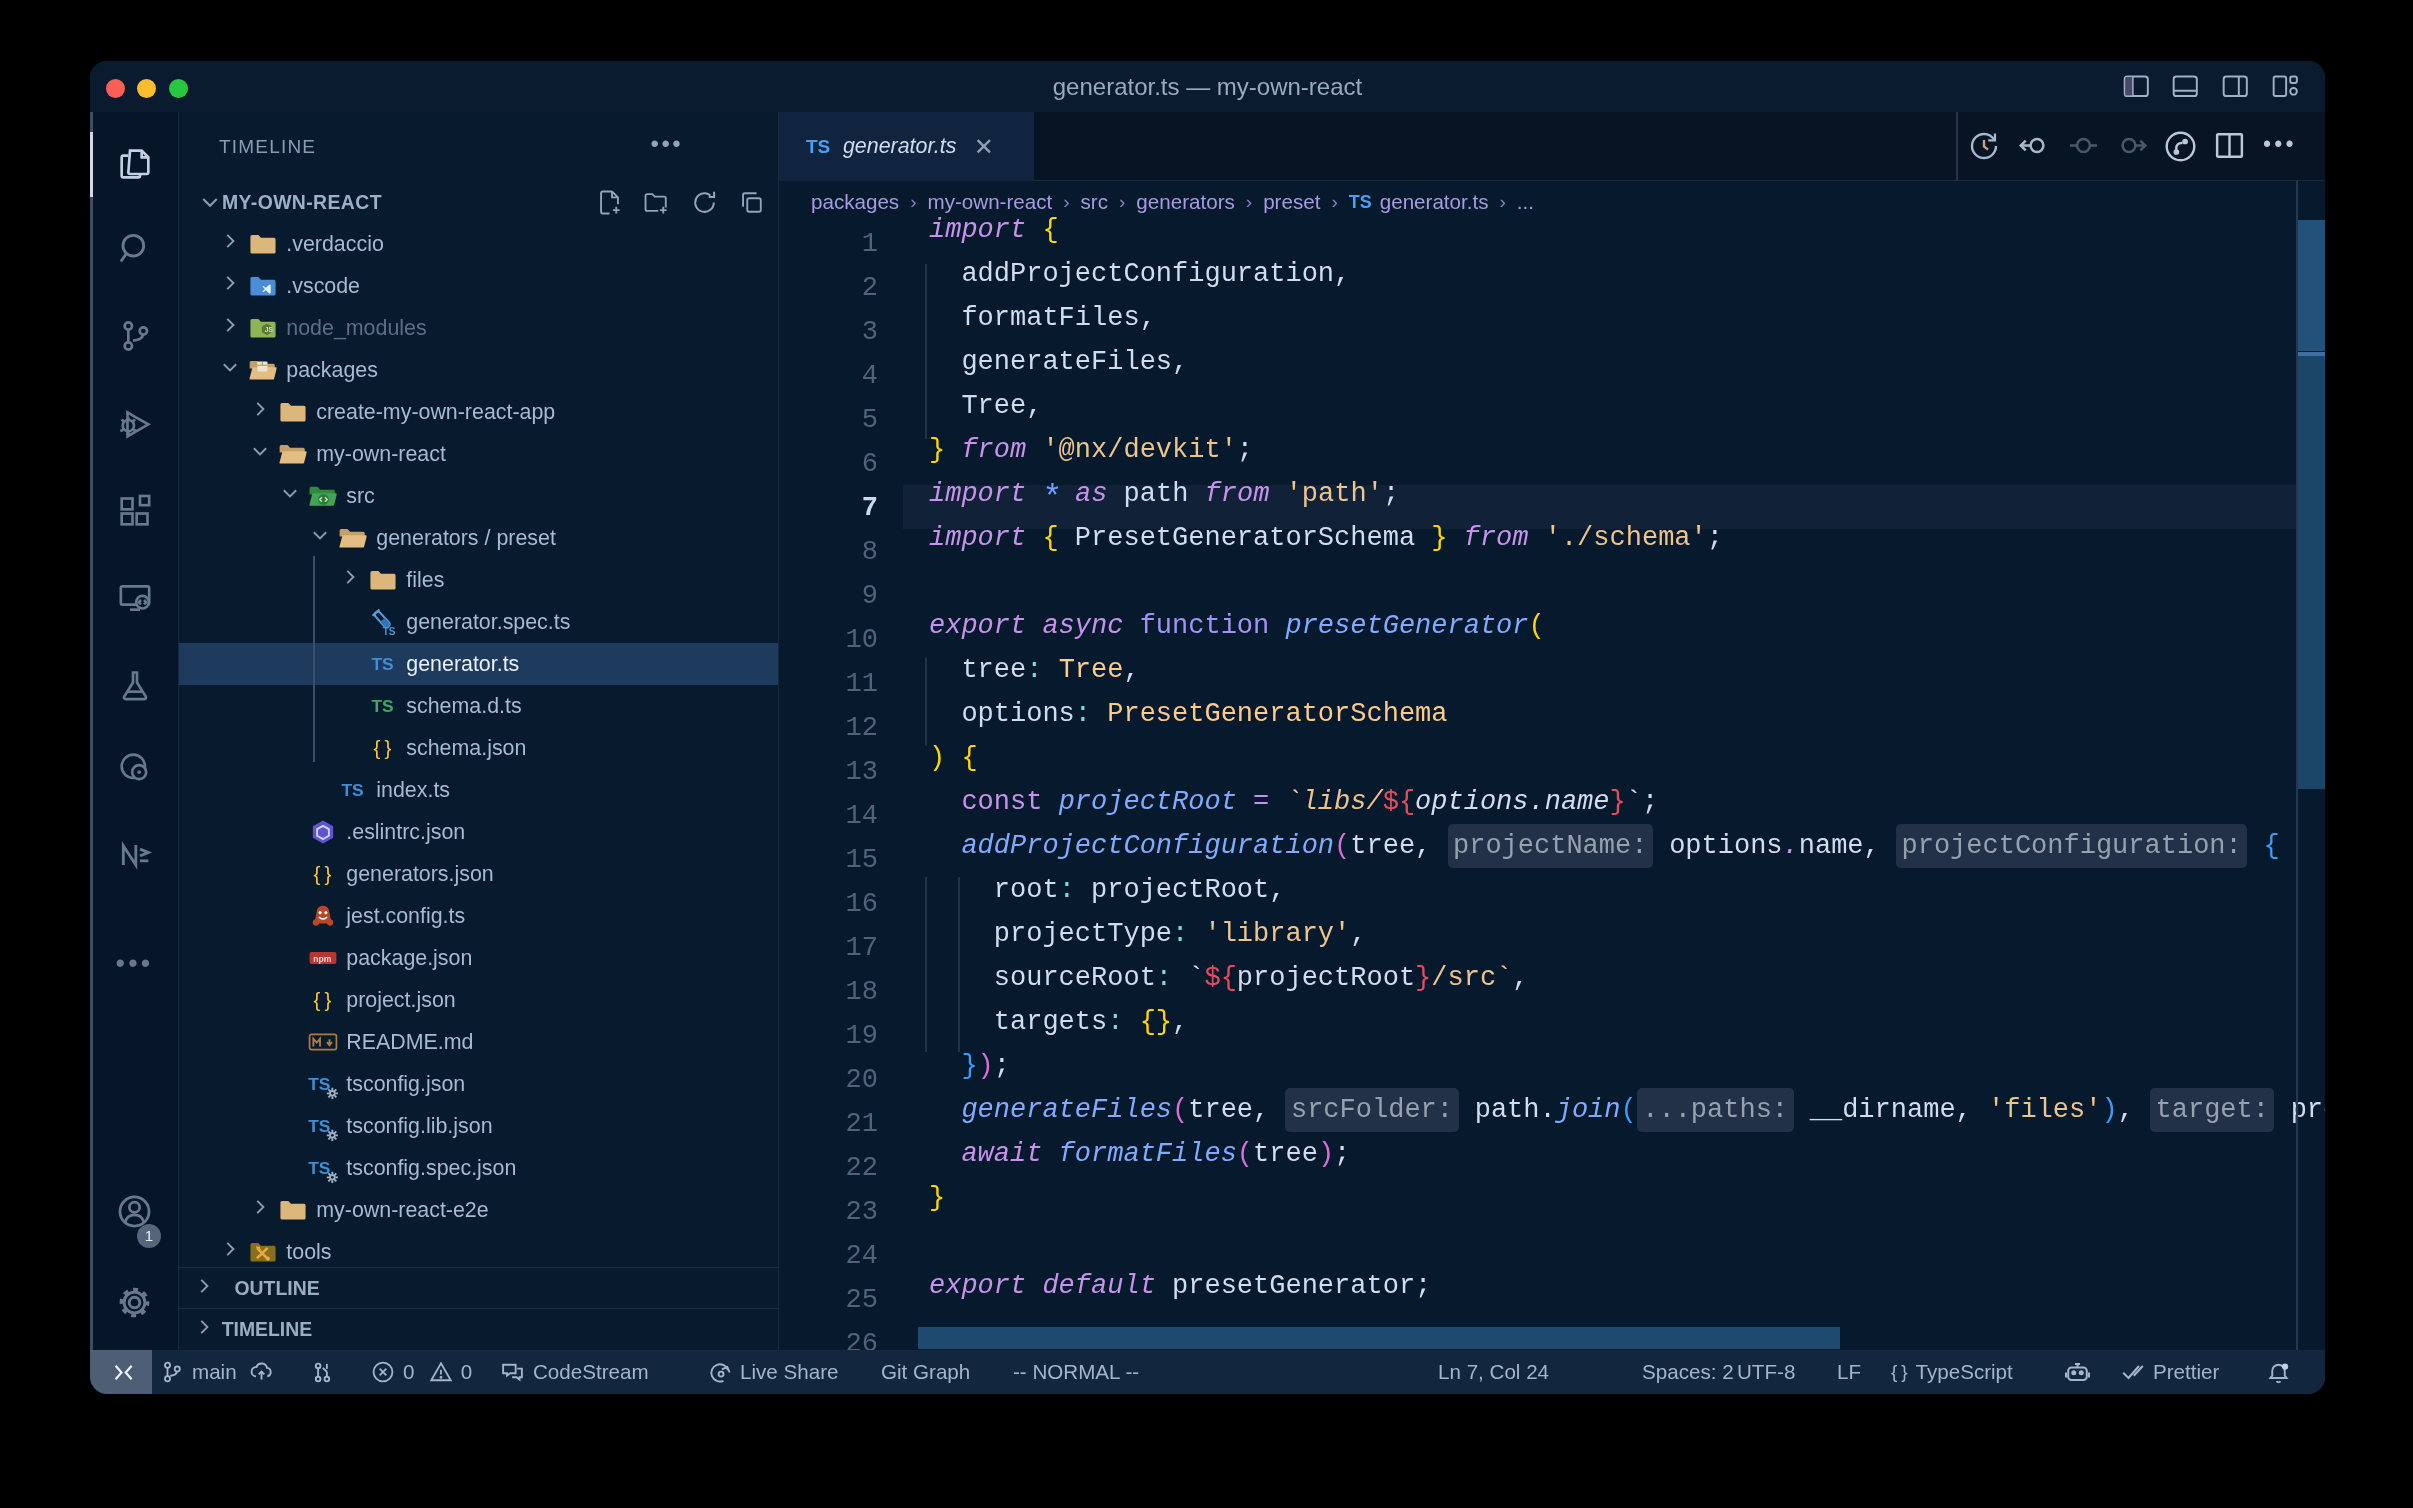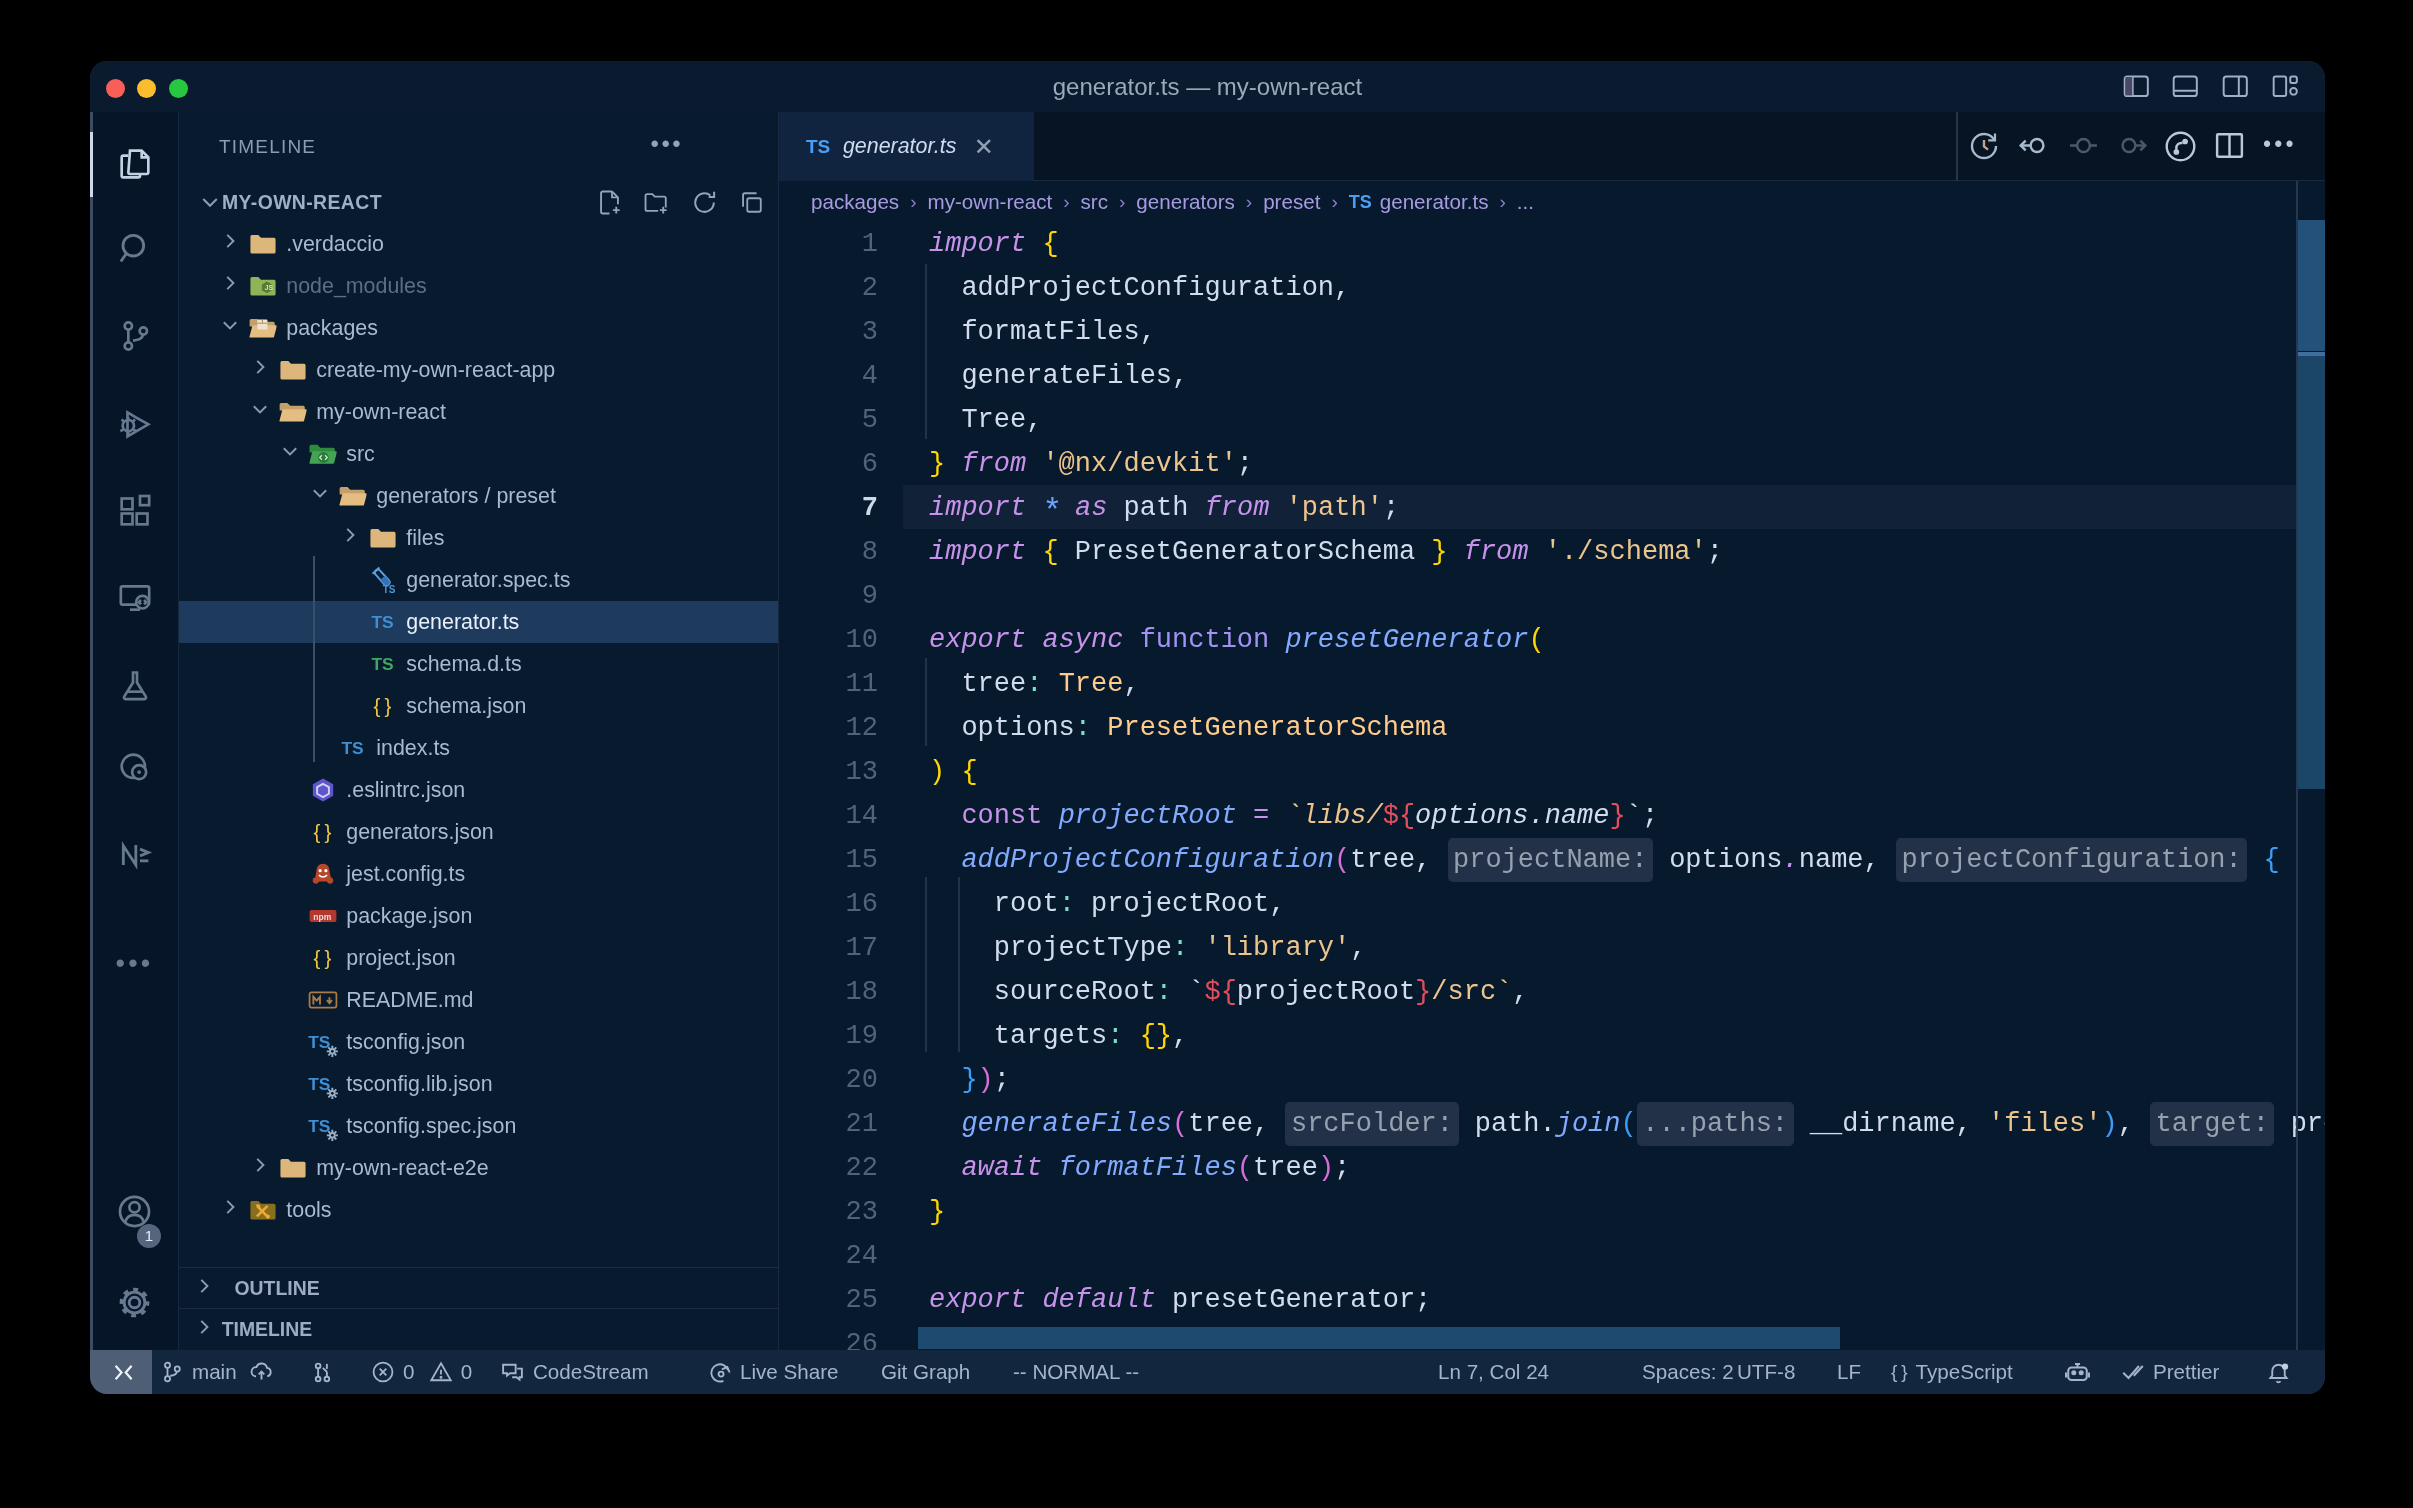--- a/index.html
+++ b/index.html
@@ -59,21 +59,21 @@
   border-bottom:1.6px solid #1c2a40; }
 .tab { position:absolute; left:0; top:0; width:255px; height:69px; background:#102440;
   display:flex; align-items:center; }
 .tab .tsi { color:#4a9ff5; font-weight:bold; font-size:19px; margin-left:27px; }
 .tab .tname { font-style:italic; font-size:21.4px; color:#cfdcf0; margin-left:12.7px; }
 .tab .tx { color:#8fa0b5; font-size:24px; margin-left:17.4px; }
 .tabicons { position:absolute; left:0; top:0; width:100%; height:69px; color:#9fb0c5; }
 .crumbs { position:absolute; left:0; top:70px; width:100%; height:40px; display:flex;
   align-items:center; font-size:20.6px; color:#a79ae0; }
 .crumbs .sep { margin:0 11px; color:#8d82c8; font-size:19px; }
-.code { position:absolute; left:0; top:110px; width:100%;
+.code { position:absolute; left:0; top:96px; width:100%;
   font-family:"Liberation Mono", monospace; font-size:27px; line-height:44px;
   white-space:pre; }
 .gut { position:absolute; left:0; top:110px; width:99px; text-align:right;
   font-family:"Liberation Mono", monospace; font-size:27px; line-height:44px;
   color:#4f6479; white-space:pre; }
 .gut .cur { color:#cbd9ea; font-weight:bold; }
 .cline { height:44px; }
 .codebody { margin-left:150px; color:#d2dcef; }
 .hl7 { position:absolute; left:124px; top:373px; right:27px; height:44px; background:#102138; }
 .k { color:#c792ea; font-style:italic; }
@@ -253,20 +253,28 @@
         </span>
       </div>
       <div class="tree">
         <div class="trow" style="padding-left:36px"><span class="tchev"><svg width="22" height="22" viewBox="0 0 16 16" fill="none" stroke="#8a9cb2" stroke-width="1.4">
                 <path d="M6 3.5 10.5 8 6 12.5"></path>
               </svg></span><span class="ticon">
               <svg width="27" height="22" viewBox="0 0 17 14">
                 <path d="M.5 2.2a1 1 0 0 1 1-1h4l1.7 1.9h8.3a1 1 0 0 1 1 1v8a1 1 0 0 1-1 1H1.5a1 1 0 0 1-1-1z" fill="#dcb67a"></path>
               </svg>
             </span>.verdaccio</div>
+        <div class="trow" style="padding-left:36px"><span class="tchev"><svg width="22" height="22" viewBox="0 0 16 16" fill="none" stroke="#8a9cb2" stroke-width="1.4">
+                <path d="M6 3.5 10.5 8 6 12.5"></path>
+              </svg></span><span class="ticon">
+              <svg width="27" height="22" viewBox="0 0 17 14">
+                <path d="M.5 2.2a1 1 0 0 1 1-1h4l1.7 1.9h8.3a1 1 0 0 1 1 1v8a1 1 0 0 1-1 1H1.5a1 1 0 0 1-1-1z" fill="#4a8fd6"></path>
+                <path d="M12.9 4.6 10 7.2 8.2 5.8l-.9.5 2 1.9-2 1.9.9.5L10 9.2l2.9 2.6.9-.5V5.1z" fill="#eaf2fb" transform="translate(2.1,2.2) scale(0.82)"></path>
+              </svg>
+            </span>.vscode</div>
         <div class="trow dim" style="padding-left:36px"><span class="tchev"><svg width="22" height="22" viewBox="0 0 16 16" fill="none" stroke="#8a9cb2" stroke-width="1.4">
                 <path d="M6 3.5 10.5 8 6 12.5"></path>
               </svg></span><span class="ticon">
               <svg width="27" height="22" viewBox="0 0 17 14" style="font-size:27px">
                 <path d="M.5 2.2a1 1 0 0 1 1-1h4l1.7 1.9h8.3a1 1 0 0 1 1 1v8a1 1 0 0 1-1 1H1.5a1 1 0 0 1-1-1z" fill="#8fb357"></path>
                 <path d="M11 4.2l3.2 1.85v3.7L11 11.6 7.8 9.75v-3.7z" fill="#5a7a33"></path>
                 <text x="9.6" y="9.6" font-size="4.2" fill="#d8e6bb" font-family="Liberation Sans" font-weight="bold">JS</text>
               </svg>
             </span>node_modules</div>
         <div class="trow" style="padding-left:36px"><span class="tchev"><svg width="22" height="22" viewBox="0 0 16 16" fill="none" stroke="#8a9cb2" stroke-width="1.4">

